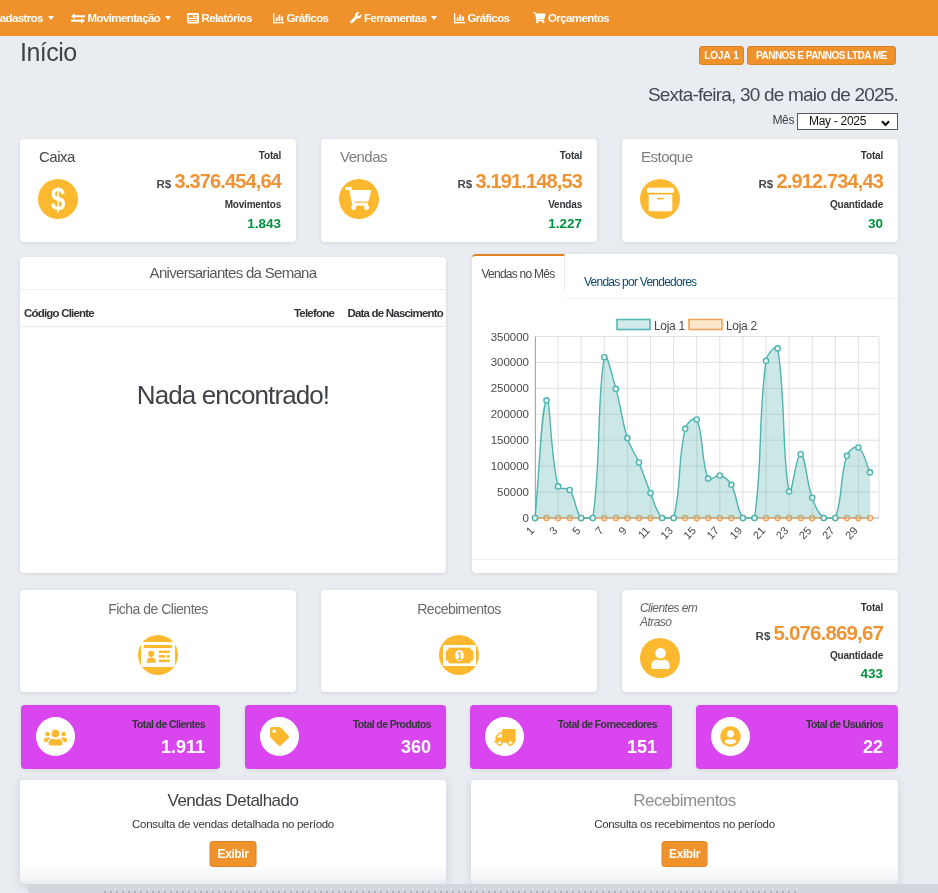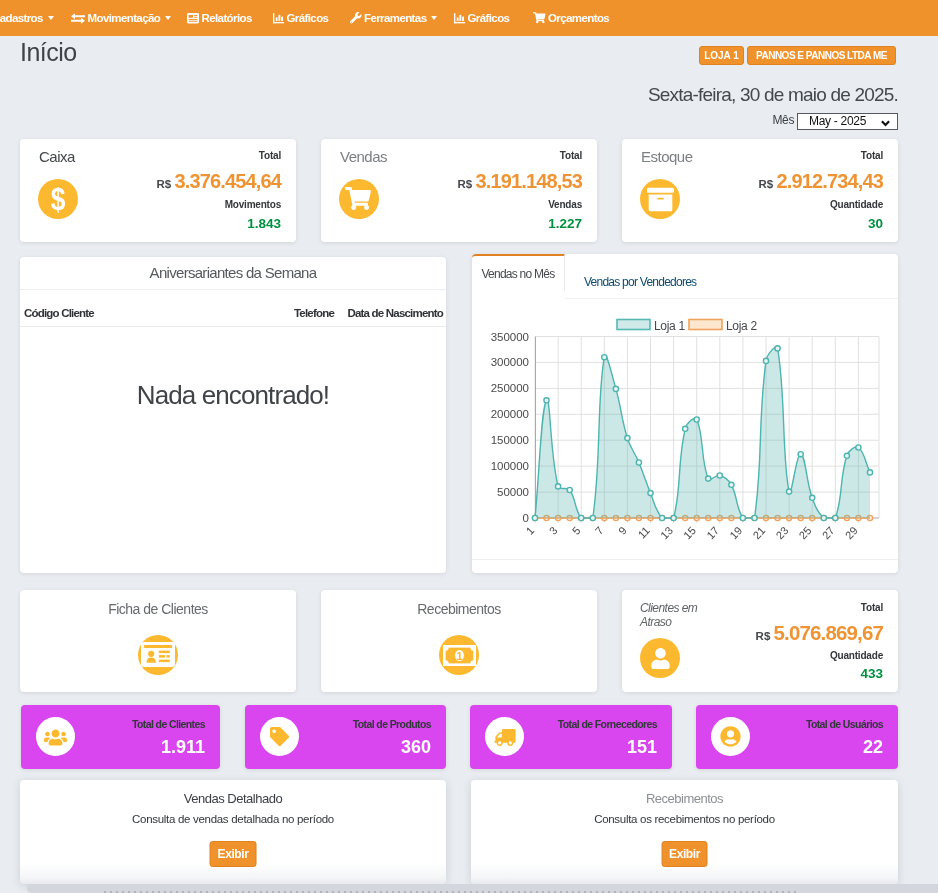--- a/index.html
+++ b/index.html
@@ -42,21 +42,21 @@
 #chartwrap{position:absolute;left:0;top:37px;width:426px;height:269px;border-bottom:1px solid #eceef0;}
 
 .c3title{padding-top:11px;text-align:center;font-size:14px;letter-spacing:-0.5px;color:#66696d;}
 
 .tile{position:absolute;background:#d946ef;border-radius:4px;height:64px;top:705px;box-shadow:0 1px 4px rgba(0,0,0,.10);}
 .tile .wc{position:absolute;left:15px;top:12px;width:39px;height:39px;background:#fff;border-radius:50%;}
 .tile .tl{position:absolute;right:15px;top:13px;font-size:10.5px;letter-spacing:-0.6px;font-weight:bold;color:#33363a;white-space:nowrap;}
 .tile .tn{position:absolute;right:15px;top:32px;font-size:18px;font-weight:bold;color:#fff;}
 
 .bigcard{position:absolute;top:780px;height:104px;background:linear-gradient(#ffffff 80%,#f4f5f7 94%,#e8eaee 100%);border-radius:4px;box-shadow:0 2px 9px rgba(60,70,90,.18);text-align:center;}
-.bigcard .t1{padding-top:11px;font-size:13px;letter-spacing:-0.5px;color:#3c4045;}
+.bigcard .t1{padding-top:11px;font-size:17px;letter-spacing:-0.5px;color:#3c4045;}
 .bigcard .t1.gray{color:#8b8f94;}
 .bigcard .t2{margin-top:7px;font-size:11.5px;letter-spacing:-0.3px;color:#33363a;}
 .exibir{position:absolute;left:50%;transform:translateX(-50%);top:60.5px;background:#f0922b;border:1px solid #e08122;border-radius:3px;color:#fff;font-size:12px;letter-spacing:-0.4px;font-weight:bold;padding:5px 7px 5.5px;}
 </style>
 </head>
 <body>
 <div id="page"></div>
 
 <div id="nav">
   <span class="itm" style="left:-8px;">Cadastros<span class="caret"></span></span>

